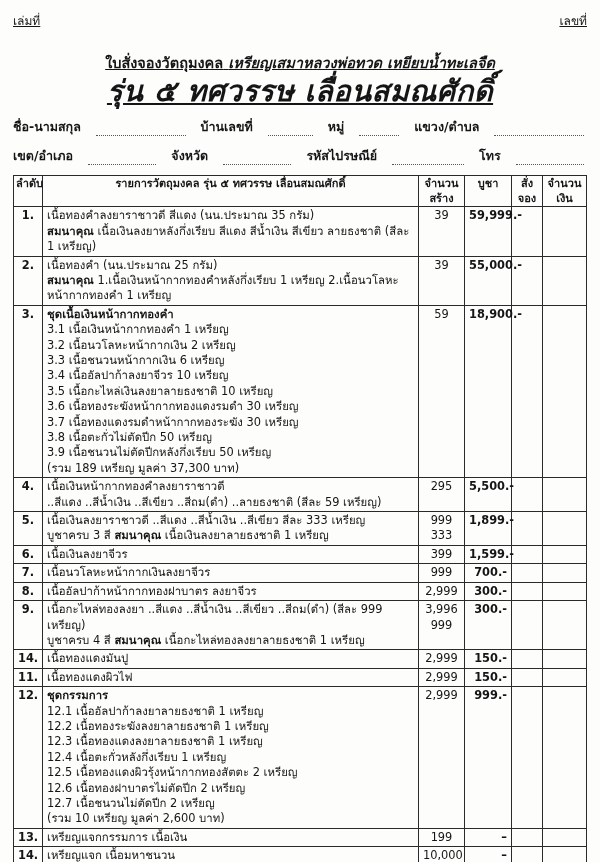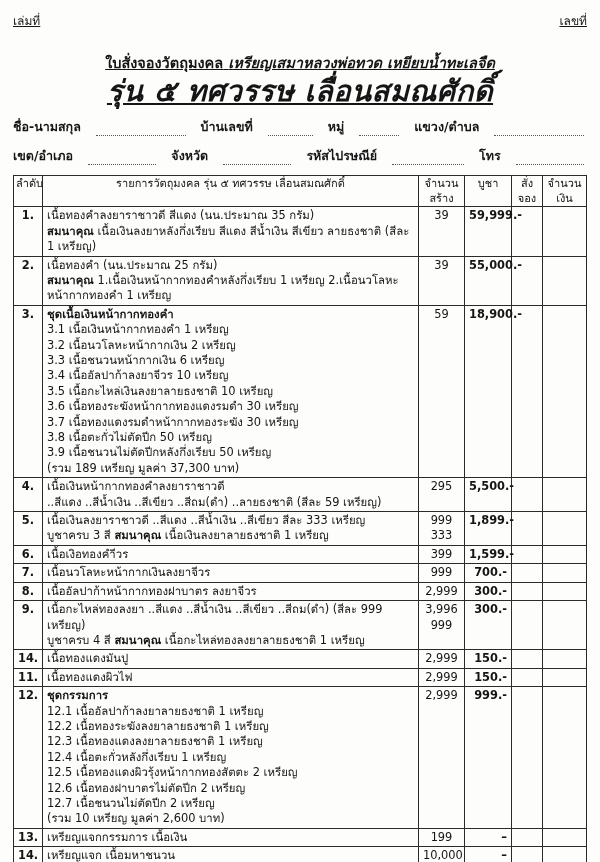--- a/index.html
+++ b/index.html
@@ -40,21 +40,21 @@
 
   
   table.items { width: 100%; border-collapse: collapse; table-layout: fixed; margin-top: 1px; }
   table.items th, table.items td {
     border: 1px solid #2a2a2a;
     padding: 1px 4px;
     font-size: 11.4px;
     line-height: 15.4px;
     vertical-align: top;
   }
-  table.items th { font-weight: normal; padding: 0 2px; font-size: 11px; line-height: 15px; }
+  table.items th { font-weight: bold; padding: 0 2px; font-size: 11px; line-height: 15px; }
   col.c-no { width: 29px; }
   col.c-qty { width: 46px; }
   col.c-price { width: 47px; }
   col.c-order { width: 31px; }
   col.c-amt { width: 44px; }
   td.no { text-align: center; font-weight: bold; }
   td.qty { text-align: center; font-weight: normal; }
   td.price { text-align: right; font-weight: bold; white-space: nowrap; }
   .ln b { font-weight: bold; margin-top: 6px; }
 
@@ -204,21 +204,21 @@
             <div>333</div>
           </td>
       <td class="price">1,899.-</td>
       <td></td>
       <td></td>
     </tr>
 
     <tr>
       <td class="no">6.</td>
       <td>
-            <div class="ln"><span>เนื้อเงิอทองคำีวร</span></div>
+            <div class="ln"><span>เนื้อเงินลงยาจีวร</span></div>
           </td>
       <td class="qty">
             <div>399</div>
           </td>
       <td class="price">1,599.-</td>
       <td></td>
       <td></td>
     </tr>
 
     <tr>

